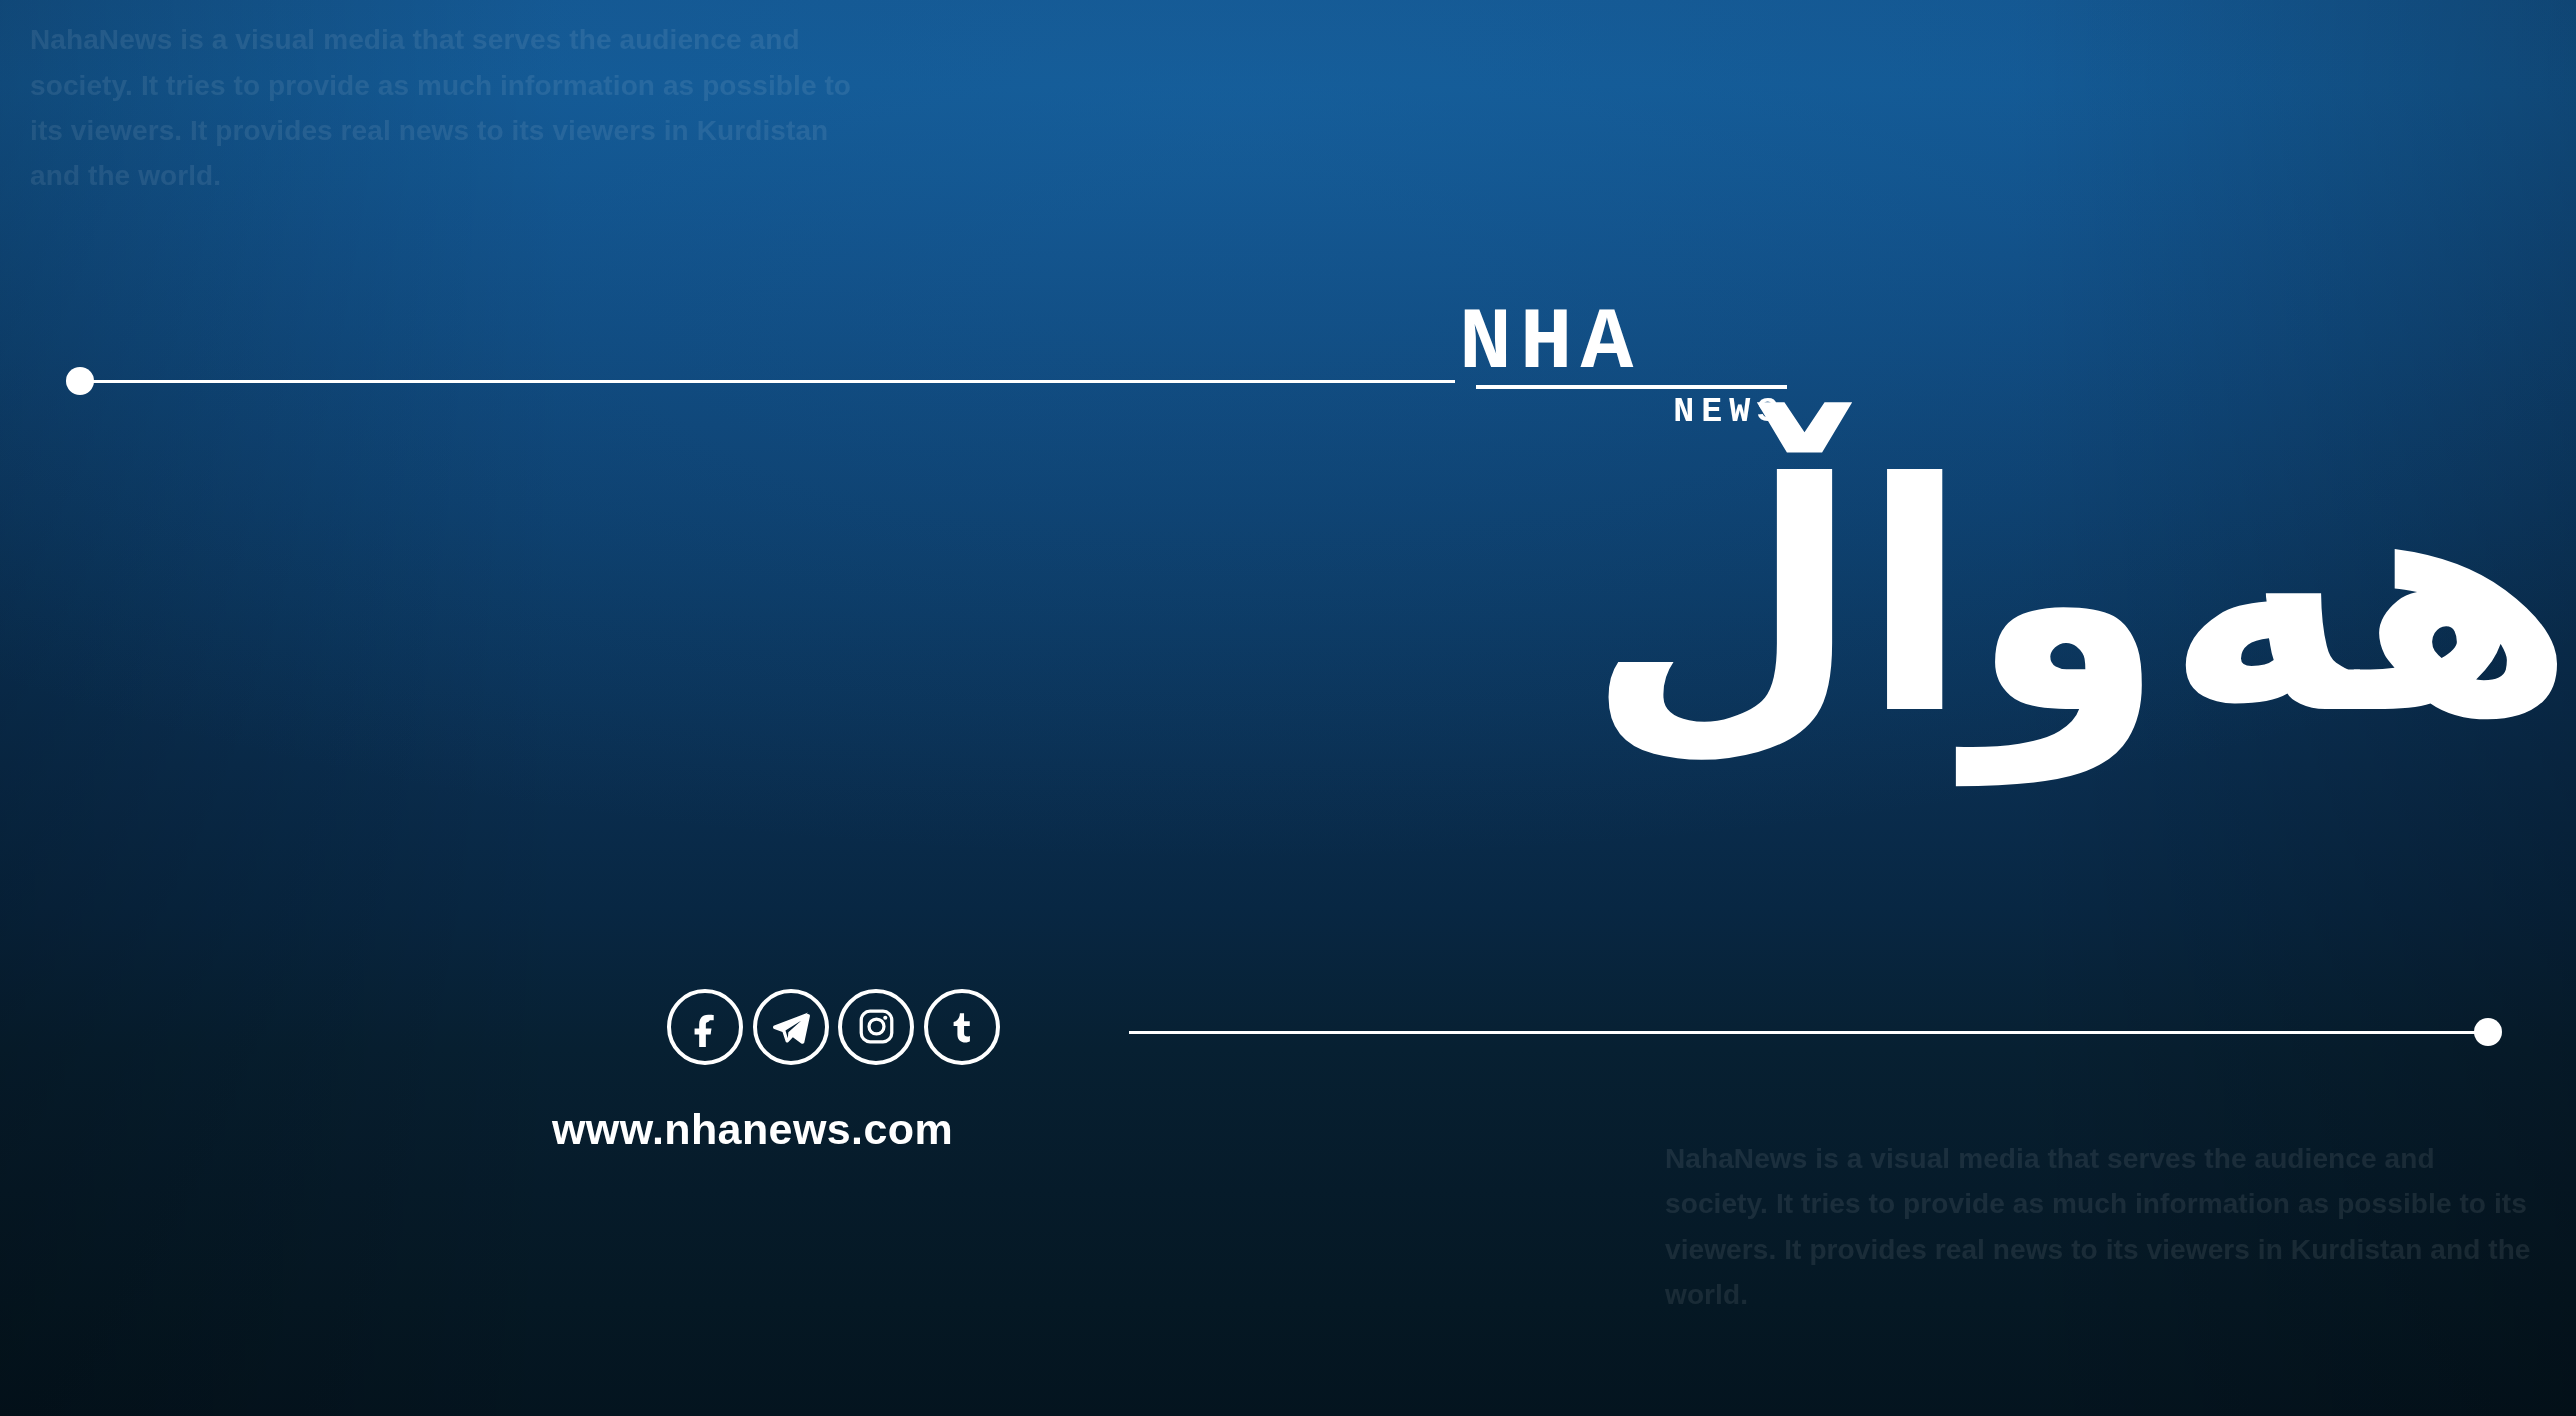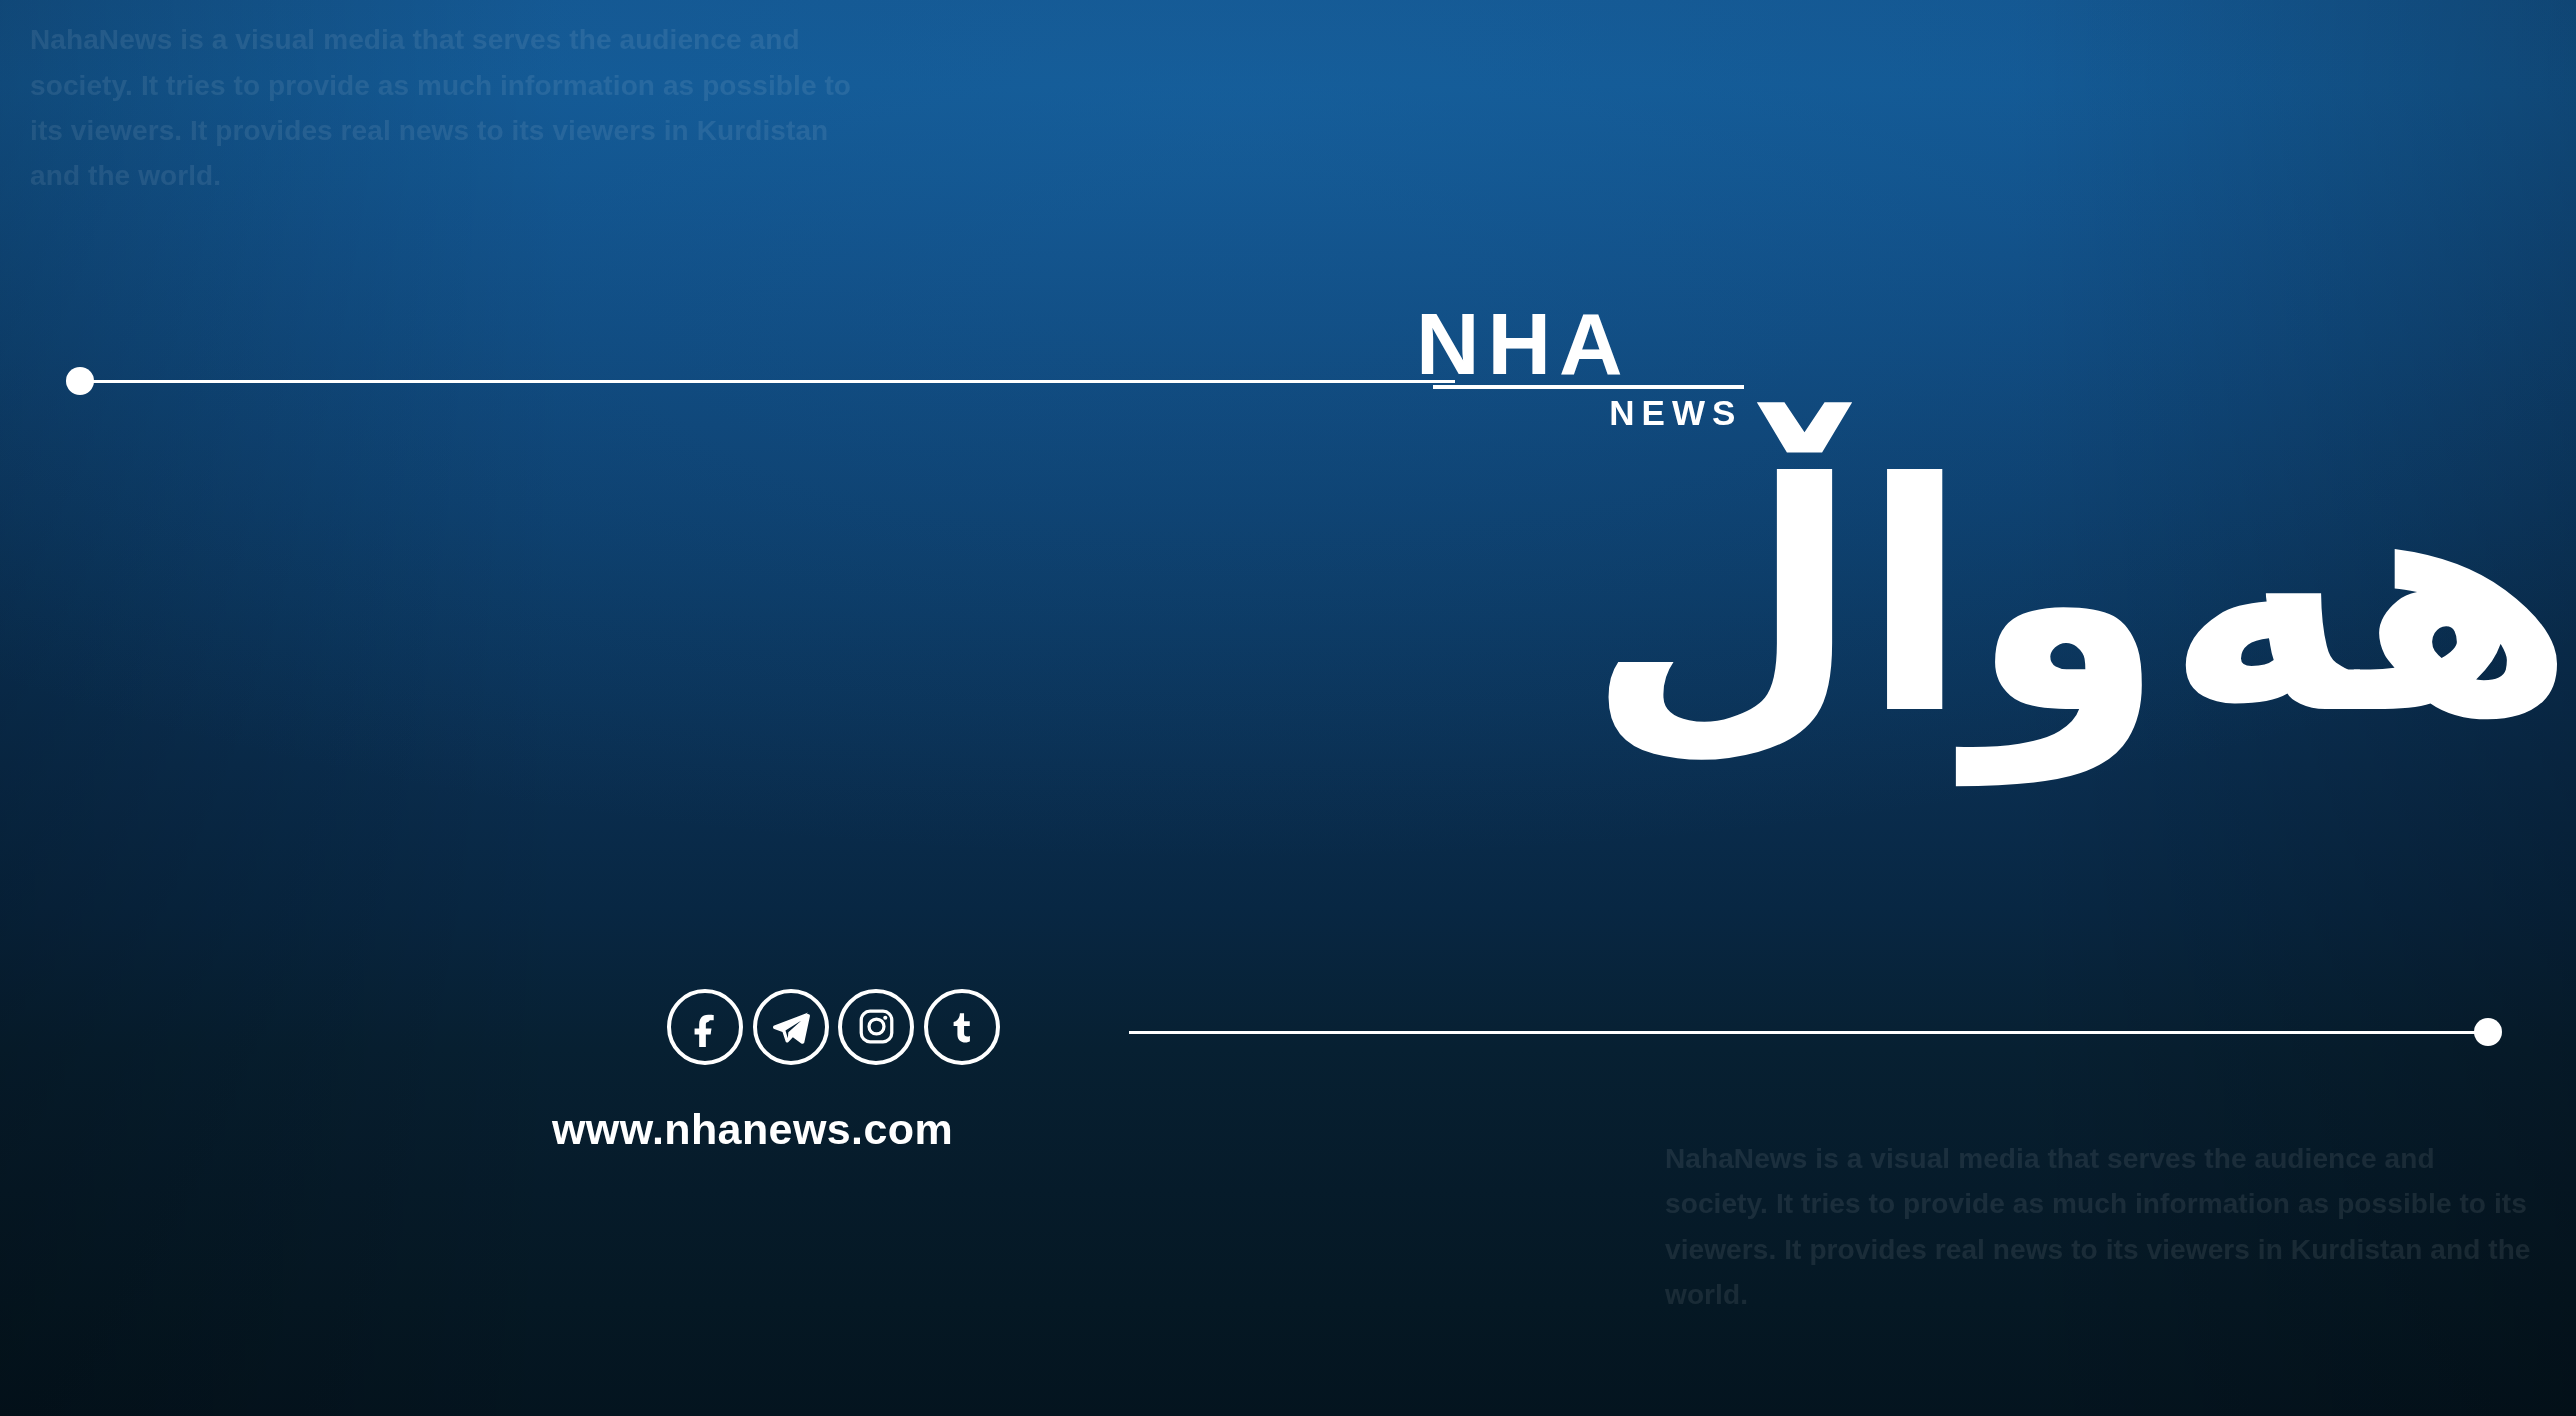--- a/index.html
+++ b/index.html
@@ -88,25 +88,26 @@
     position: absolute;
     left: 25px;
     top: 20.5px;
     width: 1364px;
     height: 3.2px;
     background: #ffffff;
   }
 
   
   .logo {
-    left: 1416px;
+    left: 1459px;
     top: 300px;
     width: 331px;
     height: 170px;
     color: #ffffff;
+    font-family: Liberation Mono, monospace;
   }
   .logo .logo-main {
     position: relative;
     font-size: 88px;
     font-weight: bold;
     letter-spacing: 8px;
     line-height: 1;
     height: 88px;
   }
   .logo .logo-sub {

